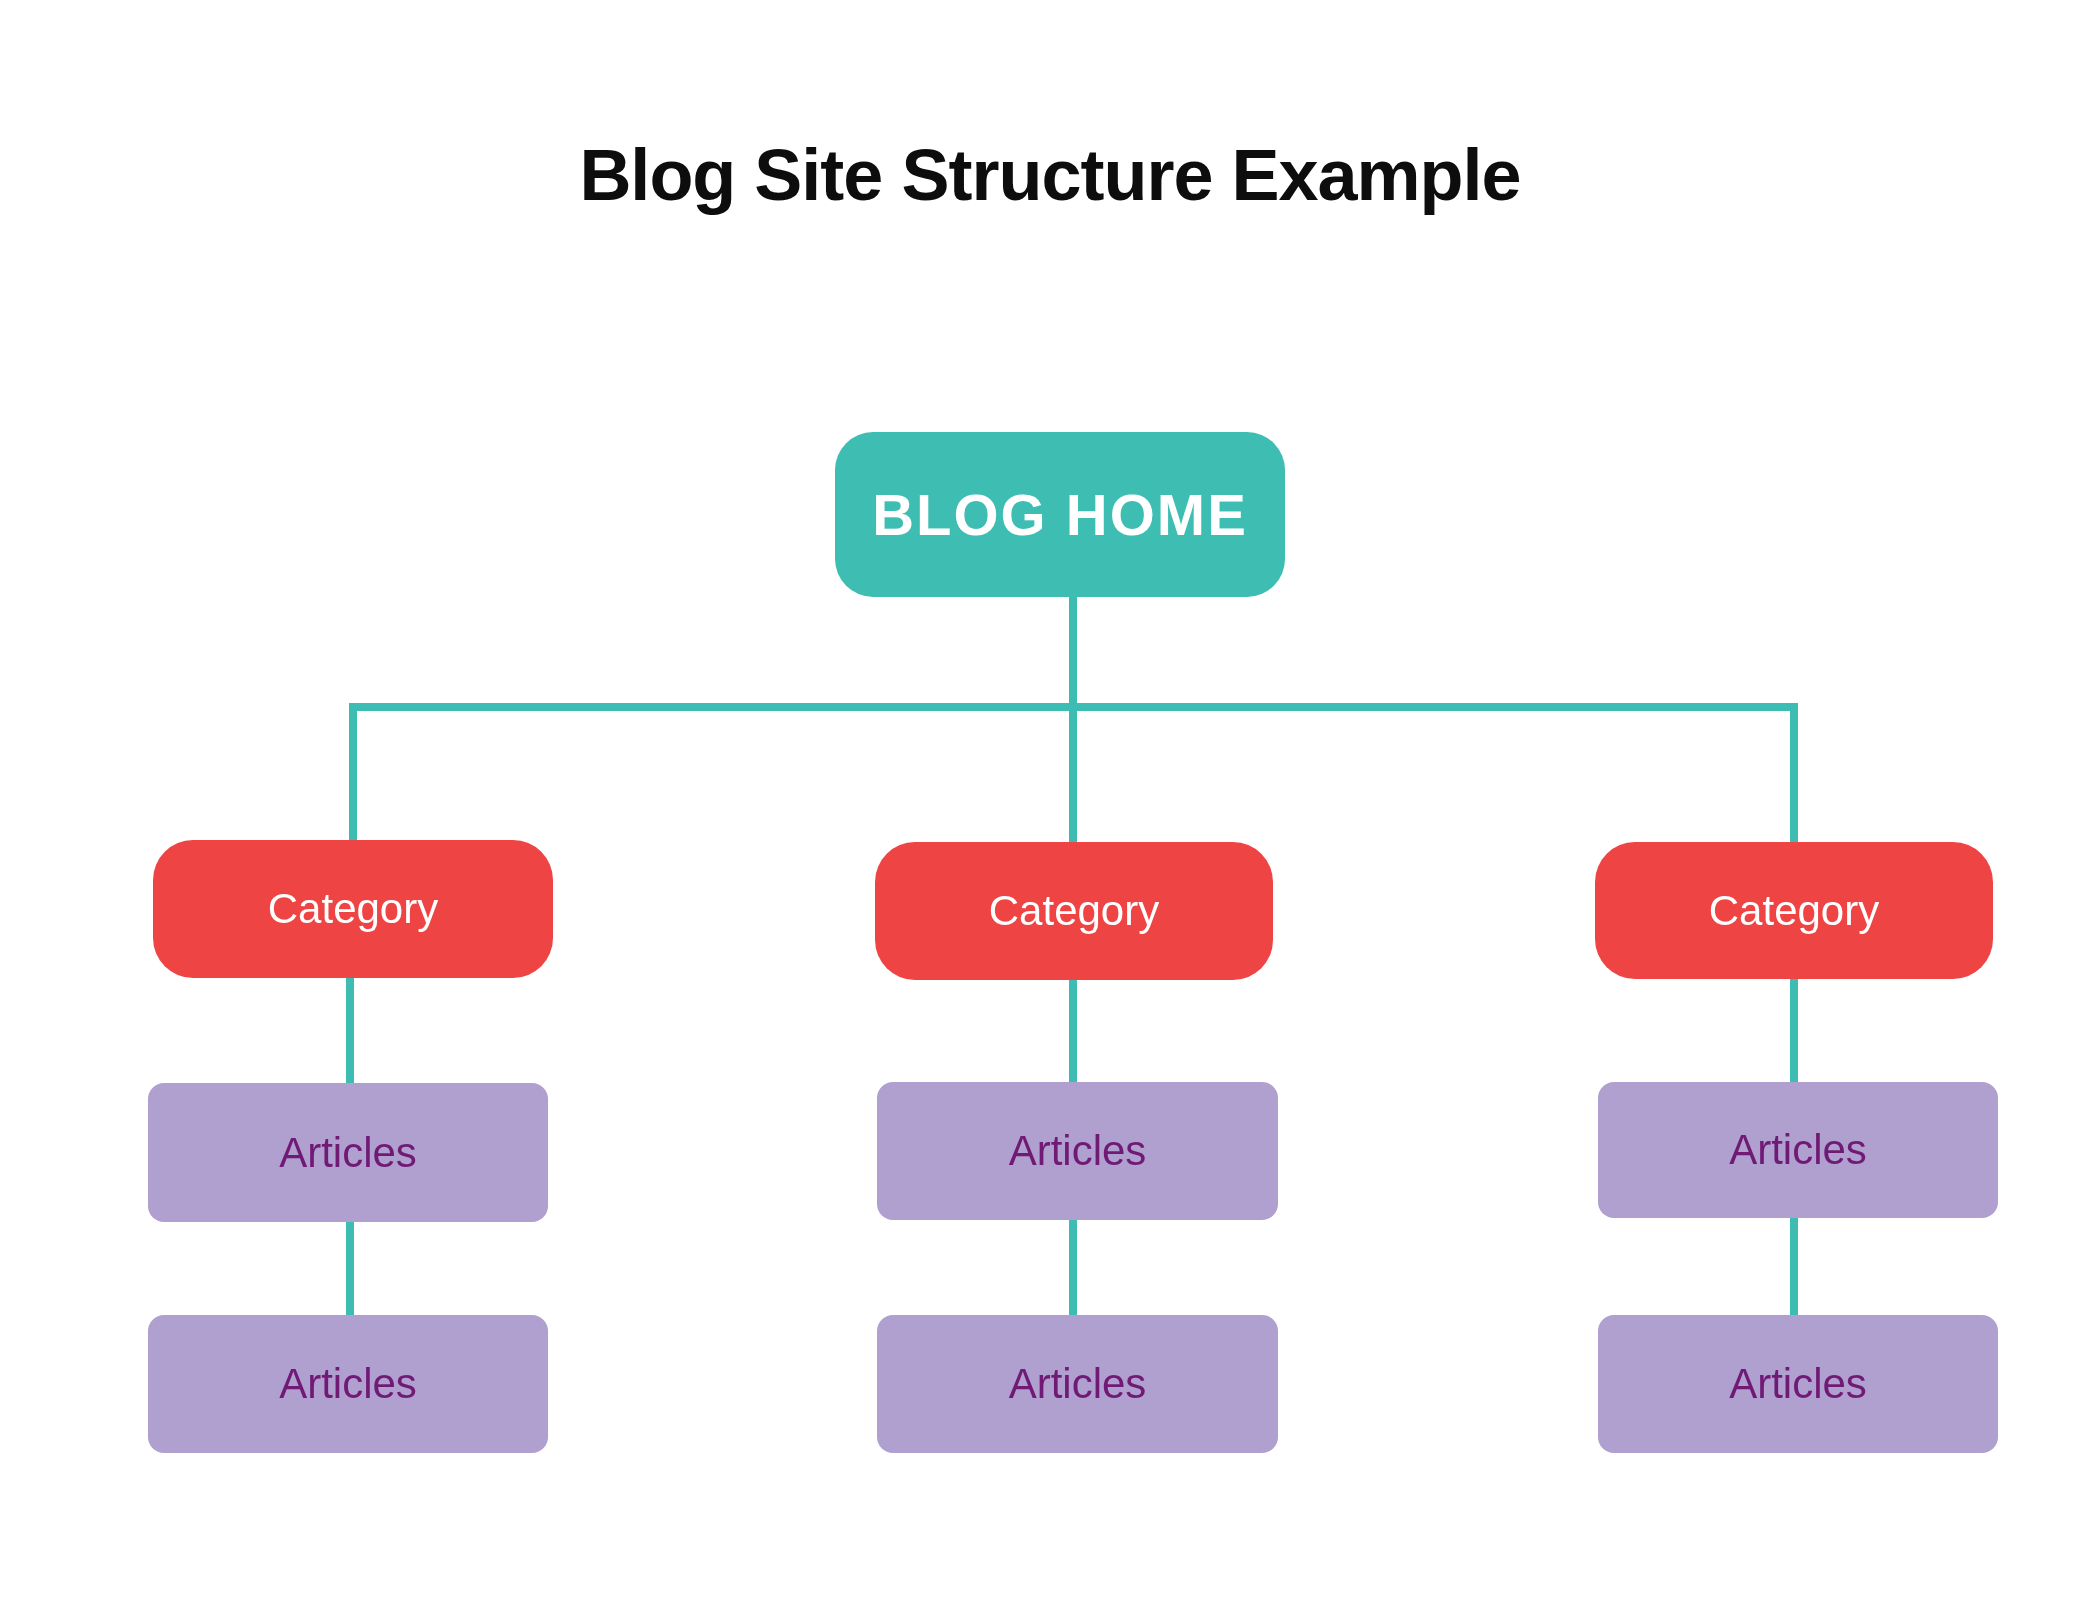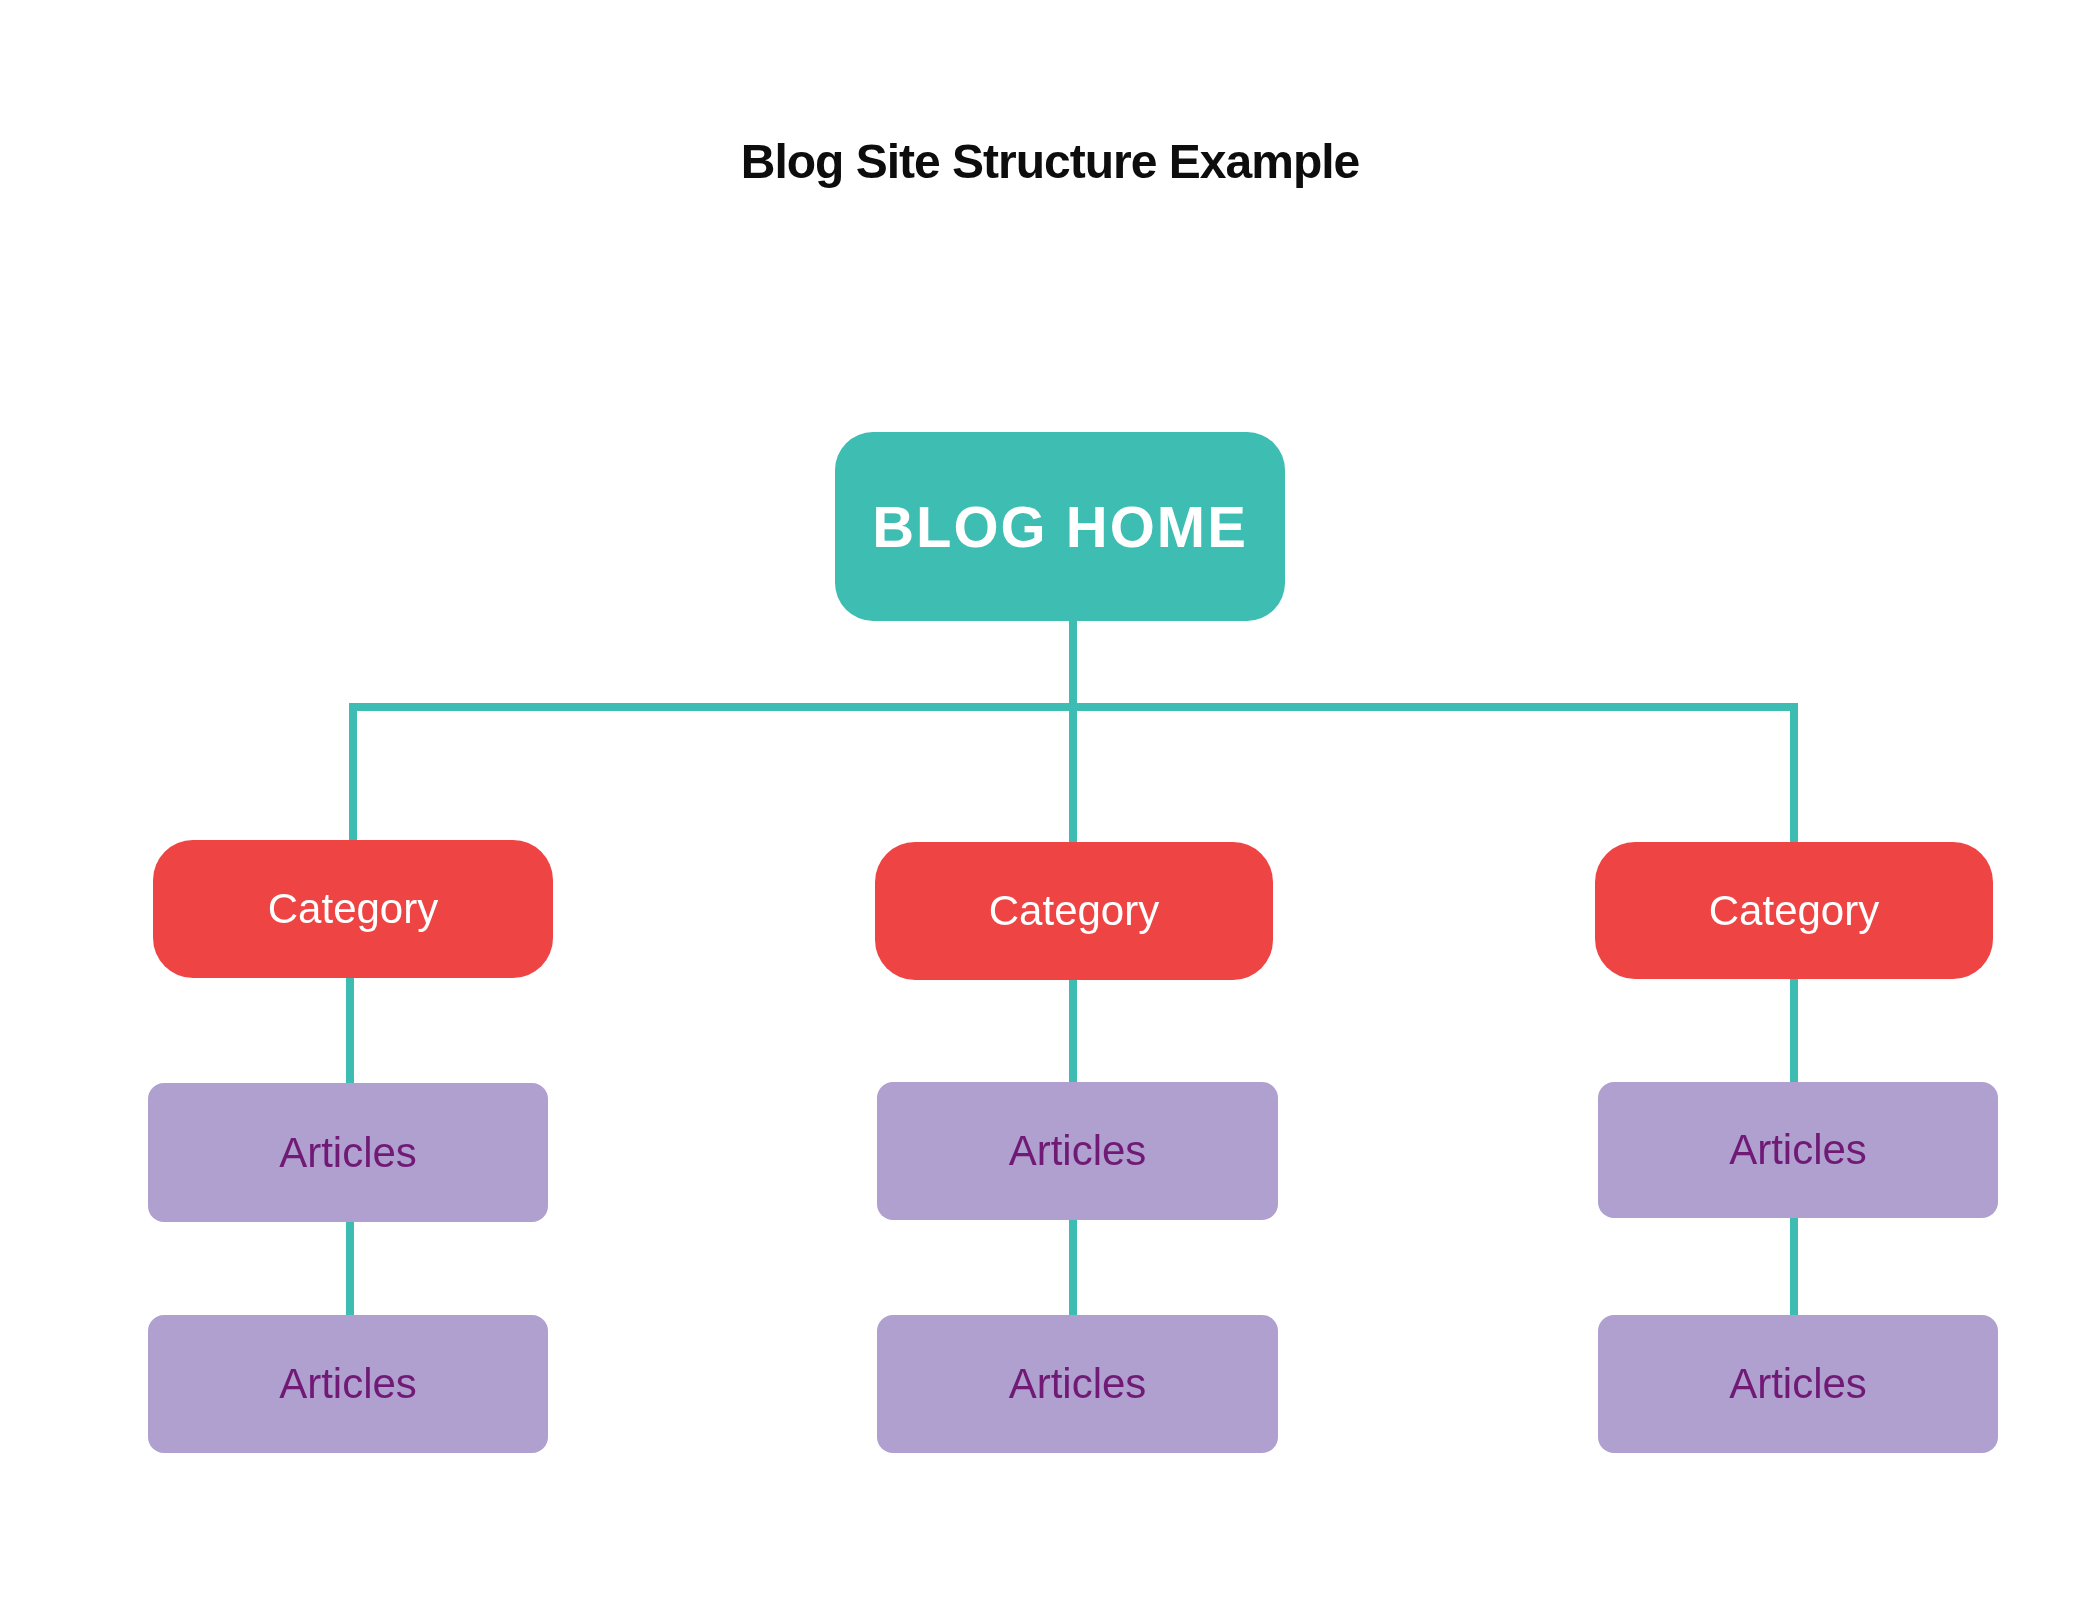--- a/index.html
+++ b/index.html
@@ -14,36 +14,36 @@
     background: #FFFFFF;
     overflow: hidden;
     font-family: "Liberation Sans", sans-serif;
   }
   .diagram-title {
     position: absolute;
     left: 0;
     right: 0;
     top: 118px;
     text-align: center;
-    font-size: 48px;
+    font-size: 72px;
     font-weight: 800;
     letter-spacing: -1px;
     color: #0D0D0D;
     margin-top: 16px;
   }
   .node {
     position: absolute;
     display: flex;
     align-items: center;
     justify-content: center;
     box-sizing: border-box;
     z-index: 2;
   }
   .node-root {
-    left: 835px; top: 432px; width: 450px; height: 189px;
+    left: 835px; top: 432px; width: 450px; height: 165px;
     background: #3EBDB2;
     border-radius: 38px;
     color: #FFFFFF;
     font-size: 58px;
     font-weight: 800;
     letter-spacing: 2px;
   }
   .node-category {
     background: #ef4444;
     border-radius: 40px;

